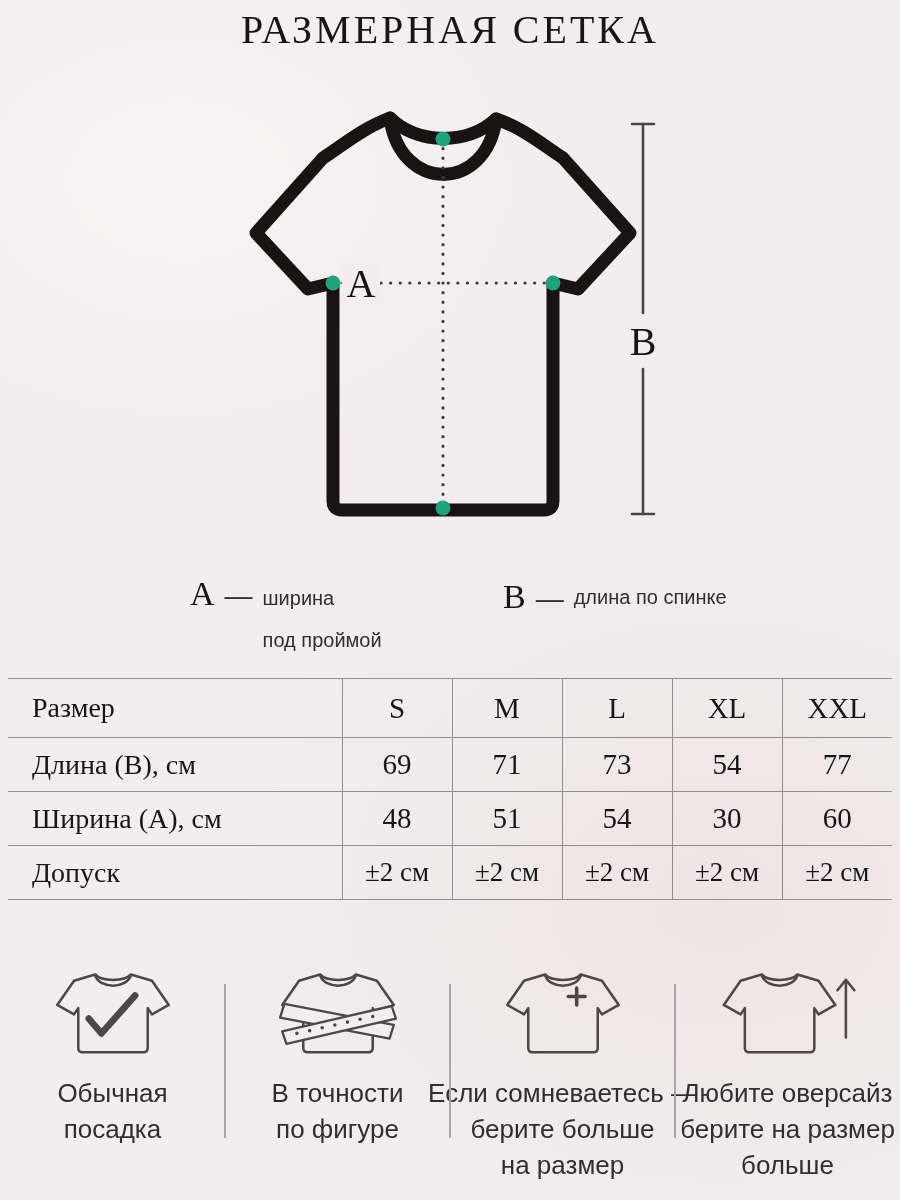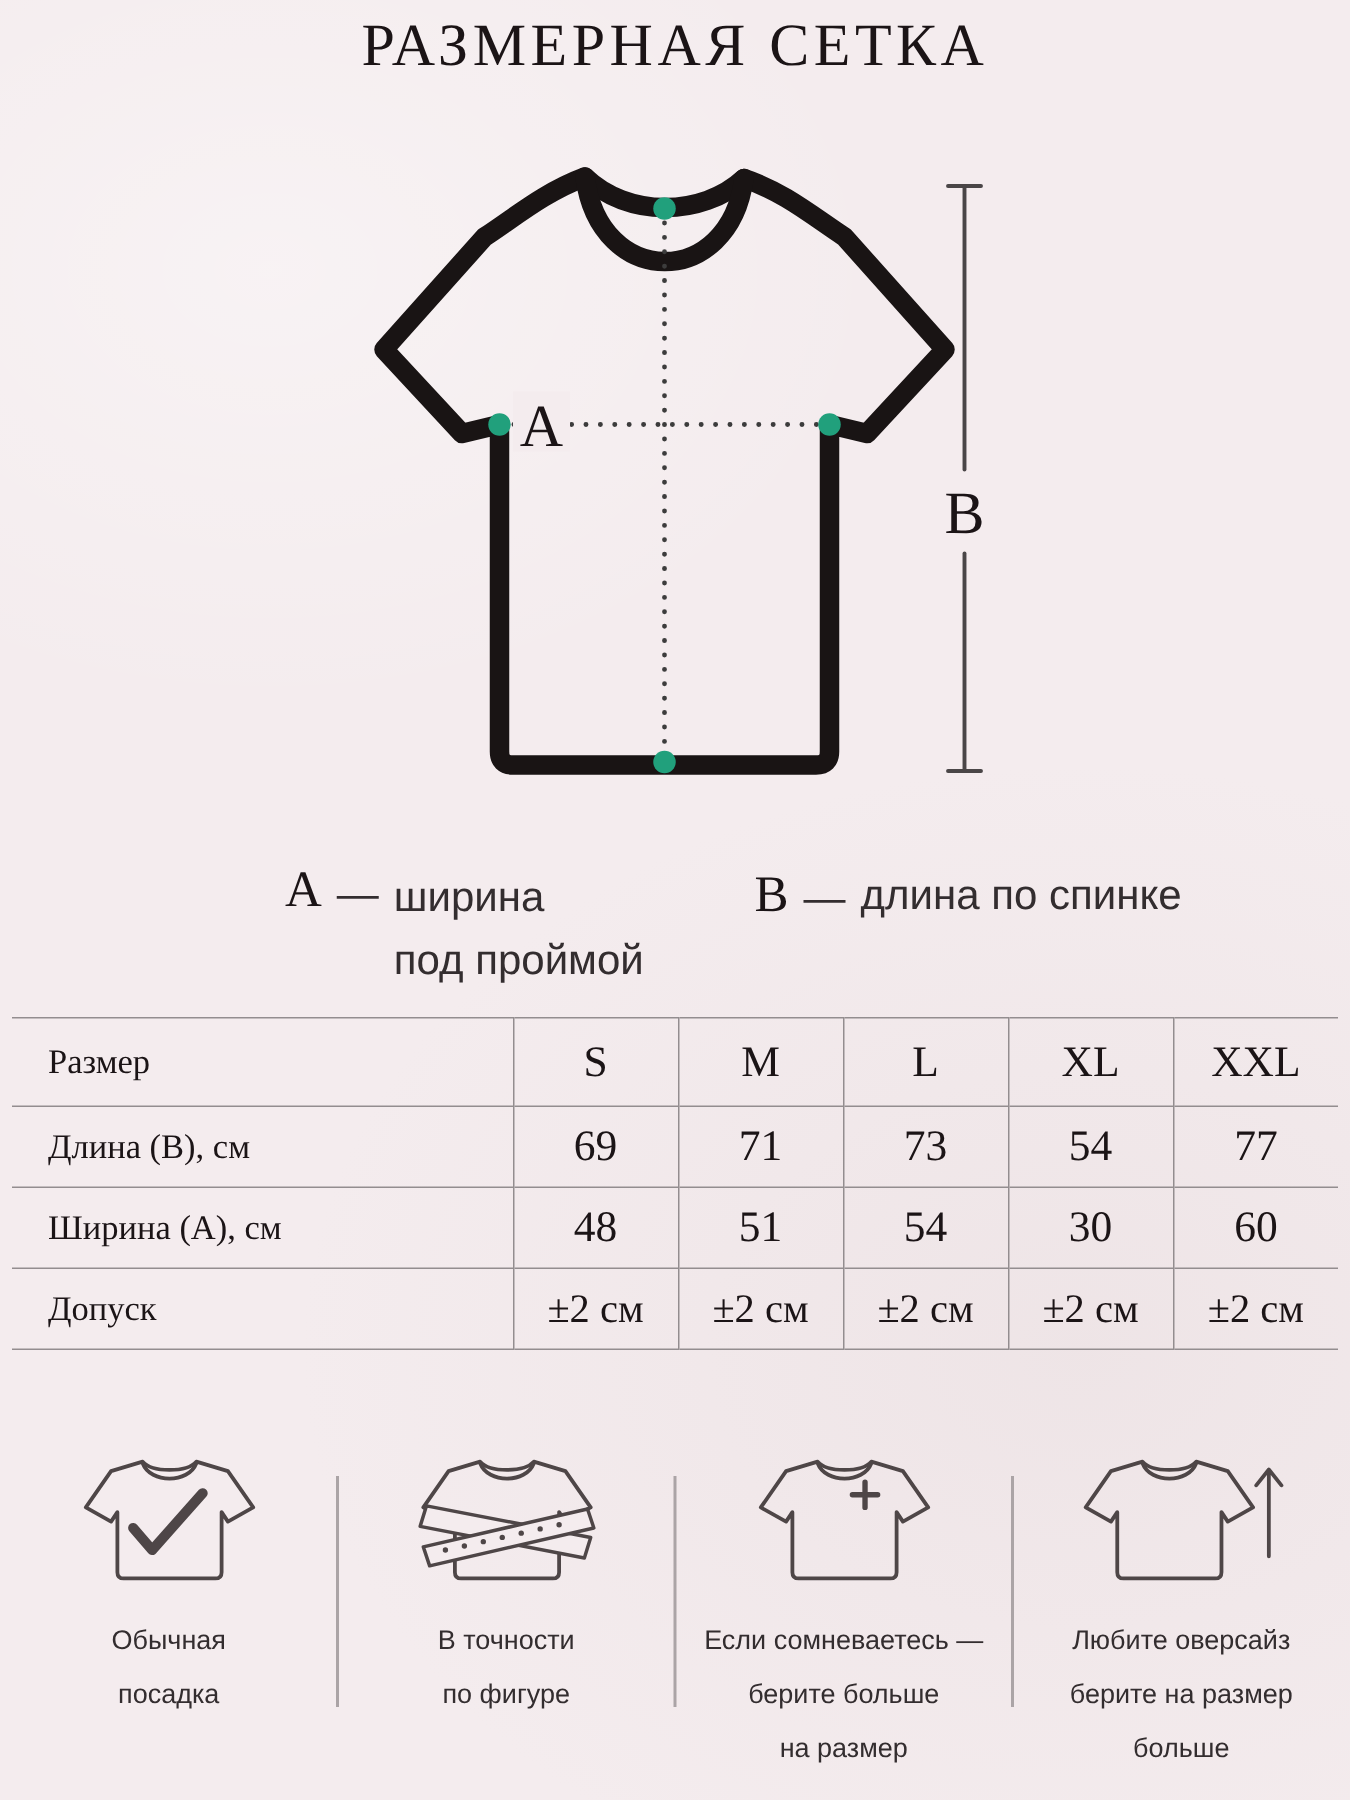--- a/index.html
+++ b/index.html
@@ -32,51 +32,51 @@
     font-family:"Liberation Serif","DejaVu Serif",serif;
     font-size:40px;fill:#1b1416;
   }
   
   .legend-a{position:absolute;left:190px;top:577px;display:flex;gap:10px;}
   .legend-b{position:absolute;left:503px;top:580px;display:flex;gap:10px;align-items:flex-start;}
   .legend-letter{
     font-family:"Liberation Serif","DejaVu Serif",serif;
     font-size:34px;line-height:34px;color:#1b1416;
   }
-  .legend-text{font-size:28px;line-height:42px;color:#332d2f;}
+  .legend-text{font-size:20px;line-height:42px;color:#332d2f;}
   .legend-a .legend-text{line-height:42px;}
   .legend-dash{font-size:28px;line-height:34px;color:#332d2f;padding-top:2px;}
   
   .tbl{
     position:absolute;left:8px;top:678px;width:884px;
     border-collapse:collapse;
     font-family:"Liberation Serif","DejaVu Serif",serif;
     color:#1b1416;
   }
   .tbl tr{border-top:1.5px solid #938d8f;}
   .tbl tr:last-child{border-bottom:1.5px solid #938d8f;}
   .tbl td{border-left:1.5px solid #938d8f;text-align:center;font-size:29px;padding:0;}
-  .tbl td:first-child{border-left:none;text-align:left;padding-left:24px;font-size:23px;}
+  .tbl td:first-child{border-left:none;text-align:left;padding-left:24px;font-size:28px;}
   .tbl tr.hdr td{height:58px;}
   .tbl td{height:53px;}
   .tbl .tol{font-size:27px;}
   
   .fit-guide{
     position:absolute;left:0;top:966px;width:900px;
     display:grid;grid-template-columns:repeat(4,225px);
   }
   .fit-col{display:flex;flex-direction:column;align-items:center;}
   .fit-icon{width:160px;height:100px;display:block;}
   .fit-icon .ln{fill:none;stroke:#4e4647;stroke-width:2.4;stroke-linejoin:round;stroke-linecap:round;}
   .fit-icon .thick{fill:none;stroke:#4e4647;stroke-width:6.4;stroke-linejoin:round;stroke-linecap:round;}
   .fit-icon .plus{fill:none;stroke:#4e4647;stroke-width:3.4;stroke-linecap:round;}
   .fit-icon .band{fill:#f4ecee;stroke:#4e4647;stroke-width:2.2;stroke-linejoin:round;}
   .fit-icon .dot{fill:#4e4647;}
   .caption{margin-top:9px;text-align:center;}
-  .cap-line{font-size:18px;line-height:36px;color:#332d2f;white-space:nowrap;}
+  .cap-line{font-size:26px;line-height:36px;color:#332d2f;white-space:nowrap;}
   .v-divider{position:absolute;top:984px;width:1.5px;height:154px;background:#aba4a6;}
   .vd1{left:224px;} .vd2{left:449px;} .vd3{left:674px;}
 </style>
 </head>
 <body>
 
 <div class="page">
 
   <div class="title">РАЗМЕРНАЯ СЕТКА</div>
 

